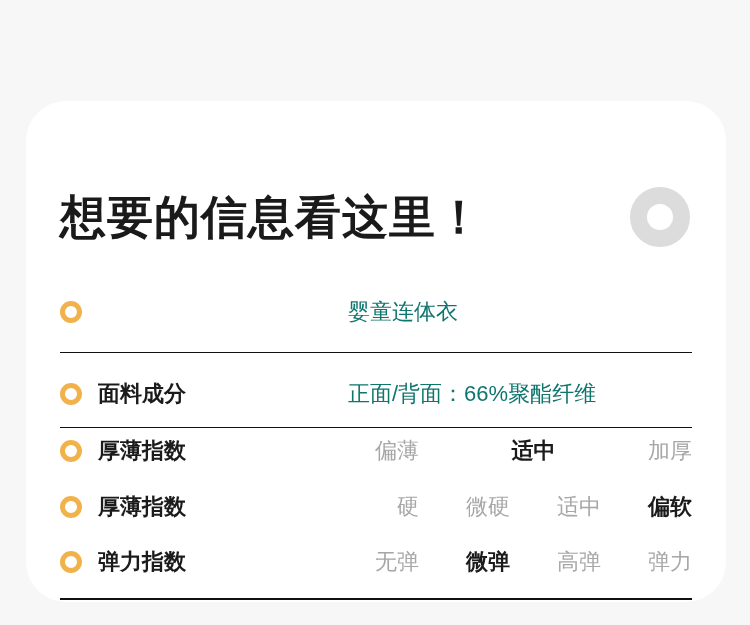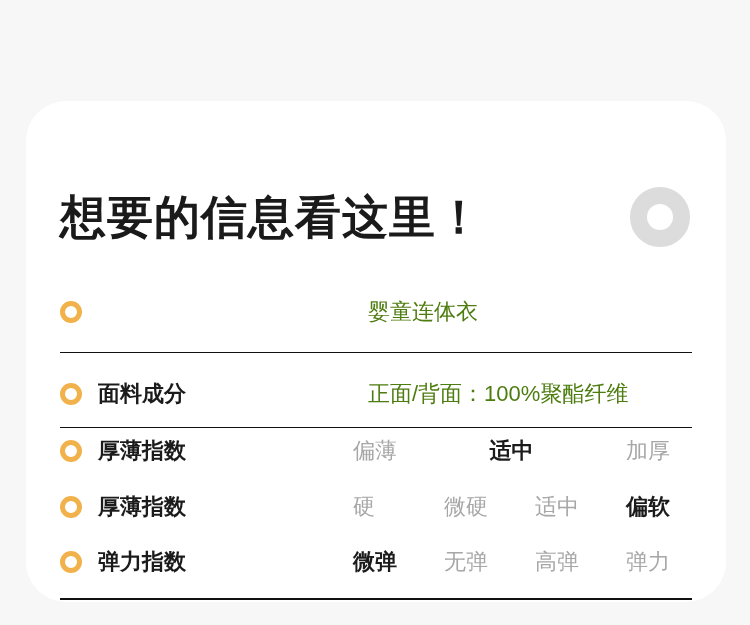--- a/index.html
+++ b/index.html
@@ -72,39 +72,39 @@
     flex: 0 0 auto;
   }
   .row-label {
     font-size: 22px;
     font-weight: 700;
     color: #1b1b1b;
     white-space: nowrap;
   }
   .row-value {
     position: absolute;
-    left: 308px;
+    left: 288px;
     top: 50%;
     transform: translateY(-50%);
     font-size: 22px;
-    color: #4d7c0f;
+    color: #0f766e;
     white-space: nowrap;
   }
   .options {
     position: absolute;
     left: 293px;
     right: 0;
     top: 50%;
     transform: translateY(-50%);
     display: flex;
     justify-content: space-between;
   }
   .option {
     width: 66px;
-    text-align: left;
+    text-align: right;
     font-size: 22px;
     color: #a7a7a7;
     white-space: nowrap;
   }
   .option.selected {
     color: #1b1b1b;
     font-weight: 700;
   }
   .divider {
     height: 1px;
@@ -131,21 +131,21 @@
 
     <div class="row row-name">
       <div class="bullet-ring"></div>
       <div class="row-value">婴童连体衣</div>
     </div>
     <hr class="divider divider-1">
 
     <div class="row row-fabric">
       <div class="bullet-ring"></div>
       <div class="row-label">面料成分</div>
-      <div class="row-value">正面/背面：100%聚酯纤维</div>
+      <div class="row-value">正面/背面：66%聚酯纤维</div>
     </div>
     <hr class="divider divider-2">
 
     <div class="row row-idx-1">
       <div class="bullet-ring"></div>
       <div class="row-label">厚薄指数</div>
       <div class="options">
         <div class="option">偏薄</div>
         <div class="option selected">适中</div>
         <div class="option">加厚</div>
@@ -160,22 +160,22 @@
         <div class="option">微硬</div>
         <div class="option">适中</div>
         <div class="option selected">偏软</div>
       </div>
     </div>
 
     <div class="row row-idx-3">
       <div class="bullet-ring"></div>
       <div class="row-label">弹力指数</div>
       <div class="options">
+        <div class="option">无弹</div>
         <div class="option selected">微弹</div>
-        <div class="option">无弹</div>
         <div class="option">高弹</div>
         <div class="option">弹力</div>
       </div>
     </div>
 
     <hr class="divider divider-bottom">
 
   </div>
 </div>
 

